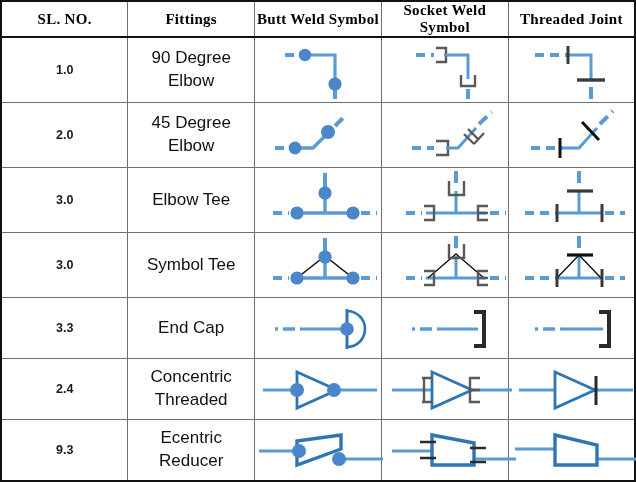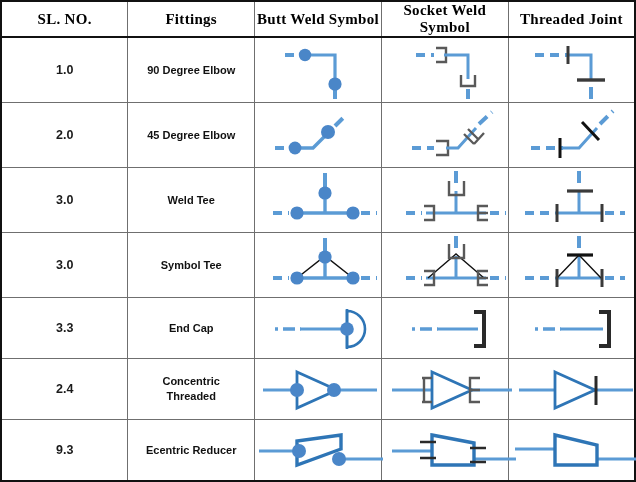--- a/index.html
+++ b/index.html
@@ -15,21 +15,21 @@
     font-weight:bold;font-size:15px;color:#000;text-align:center;
     height:27px;letter-spacing:.3px;
   }
   thead th.c0{border-left:none !important;}
   thead th.c4{border-right:none !important;}
   td.num{
     text-align:center;font-size:12.5px;color:#1a1a1a;font-weight:600;
     font-family:"Liberation Sans",sans-serif;width:60px;margin-top:37px;
   }
   td.name{
-    text-align:center;font-size:11px;color:#111;font-weight:bold;
+    text-align:center;font-size:17px;color:#111;font-weight:normal;
     font-family:"Liberation Sans",sans-serif;width:130px;line-height:1.35;
   }
   td.sym{width:148px;text-align:center;vertical-align:middle;}
   td.sym svg{display:block;margin:0 auto;}
   .lbl2{display:block;}
 </style>
 </head>
 <body>
 
 <div id="page">
@@ -115,21 +115,21 @@
           <path d="M54 44 H70 L88 24" stroke="#5B9BD5" stroke-width="3" fill="none"></path>
           <path d="M51 34 V54" stroke="#111" stroke-width="3" fill="none"></path>
           <path d="M73 18 L90 36" stroke="#111" stroke-width="3" fill="none"></path>
           <path d="M91 20 L104 7" stroke="#5B9BD5" stroke-width="4" stroke-dasharray="11,6" fill="none"></path>
         </svg></span>
       </td>
     </tr>
 
     <tr>
       <td class="num">3.0</td>
-      <td class="name">Weld Tee</td>
+      <td class="name">Elbow Tee</td>
       <td class="sym">
         <span>
         <svg width="140" height="62" viewBox="0 0 140 62">
           <path d="M18 44 H34" stroke="#5B9BD5" stroke-width="4" stroke-dasharray="9,6" fill="none"></path>
           <path d="M36 44 H104" stroke="#5B9BD5" stroke-width="3.4" fill="none"></path>
           <path d="M106 44 H122" stroke="#5B9BD5" stroke-width="4" stroke-dasharray="9,6" fill="none"></path>
           <path d="M70 44 V26" stroke="#5B9BD5" stroke-width="3.4" fill="none"></path>
           <path d="M70 18 V4" stroke="#5B9BD5" stroke-width="4" fill="none"></path>
           <circle cx="42" cy="44" r="6.6" fill="#4A86C8"></circle>
           <circle cx="98" cy="44" r="6.6" fill="#4A86C8"></circle>

